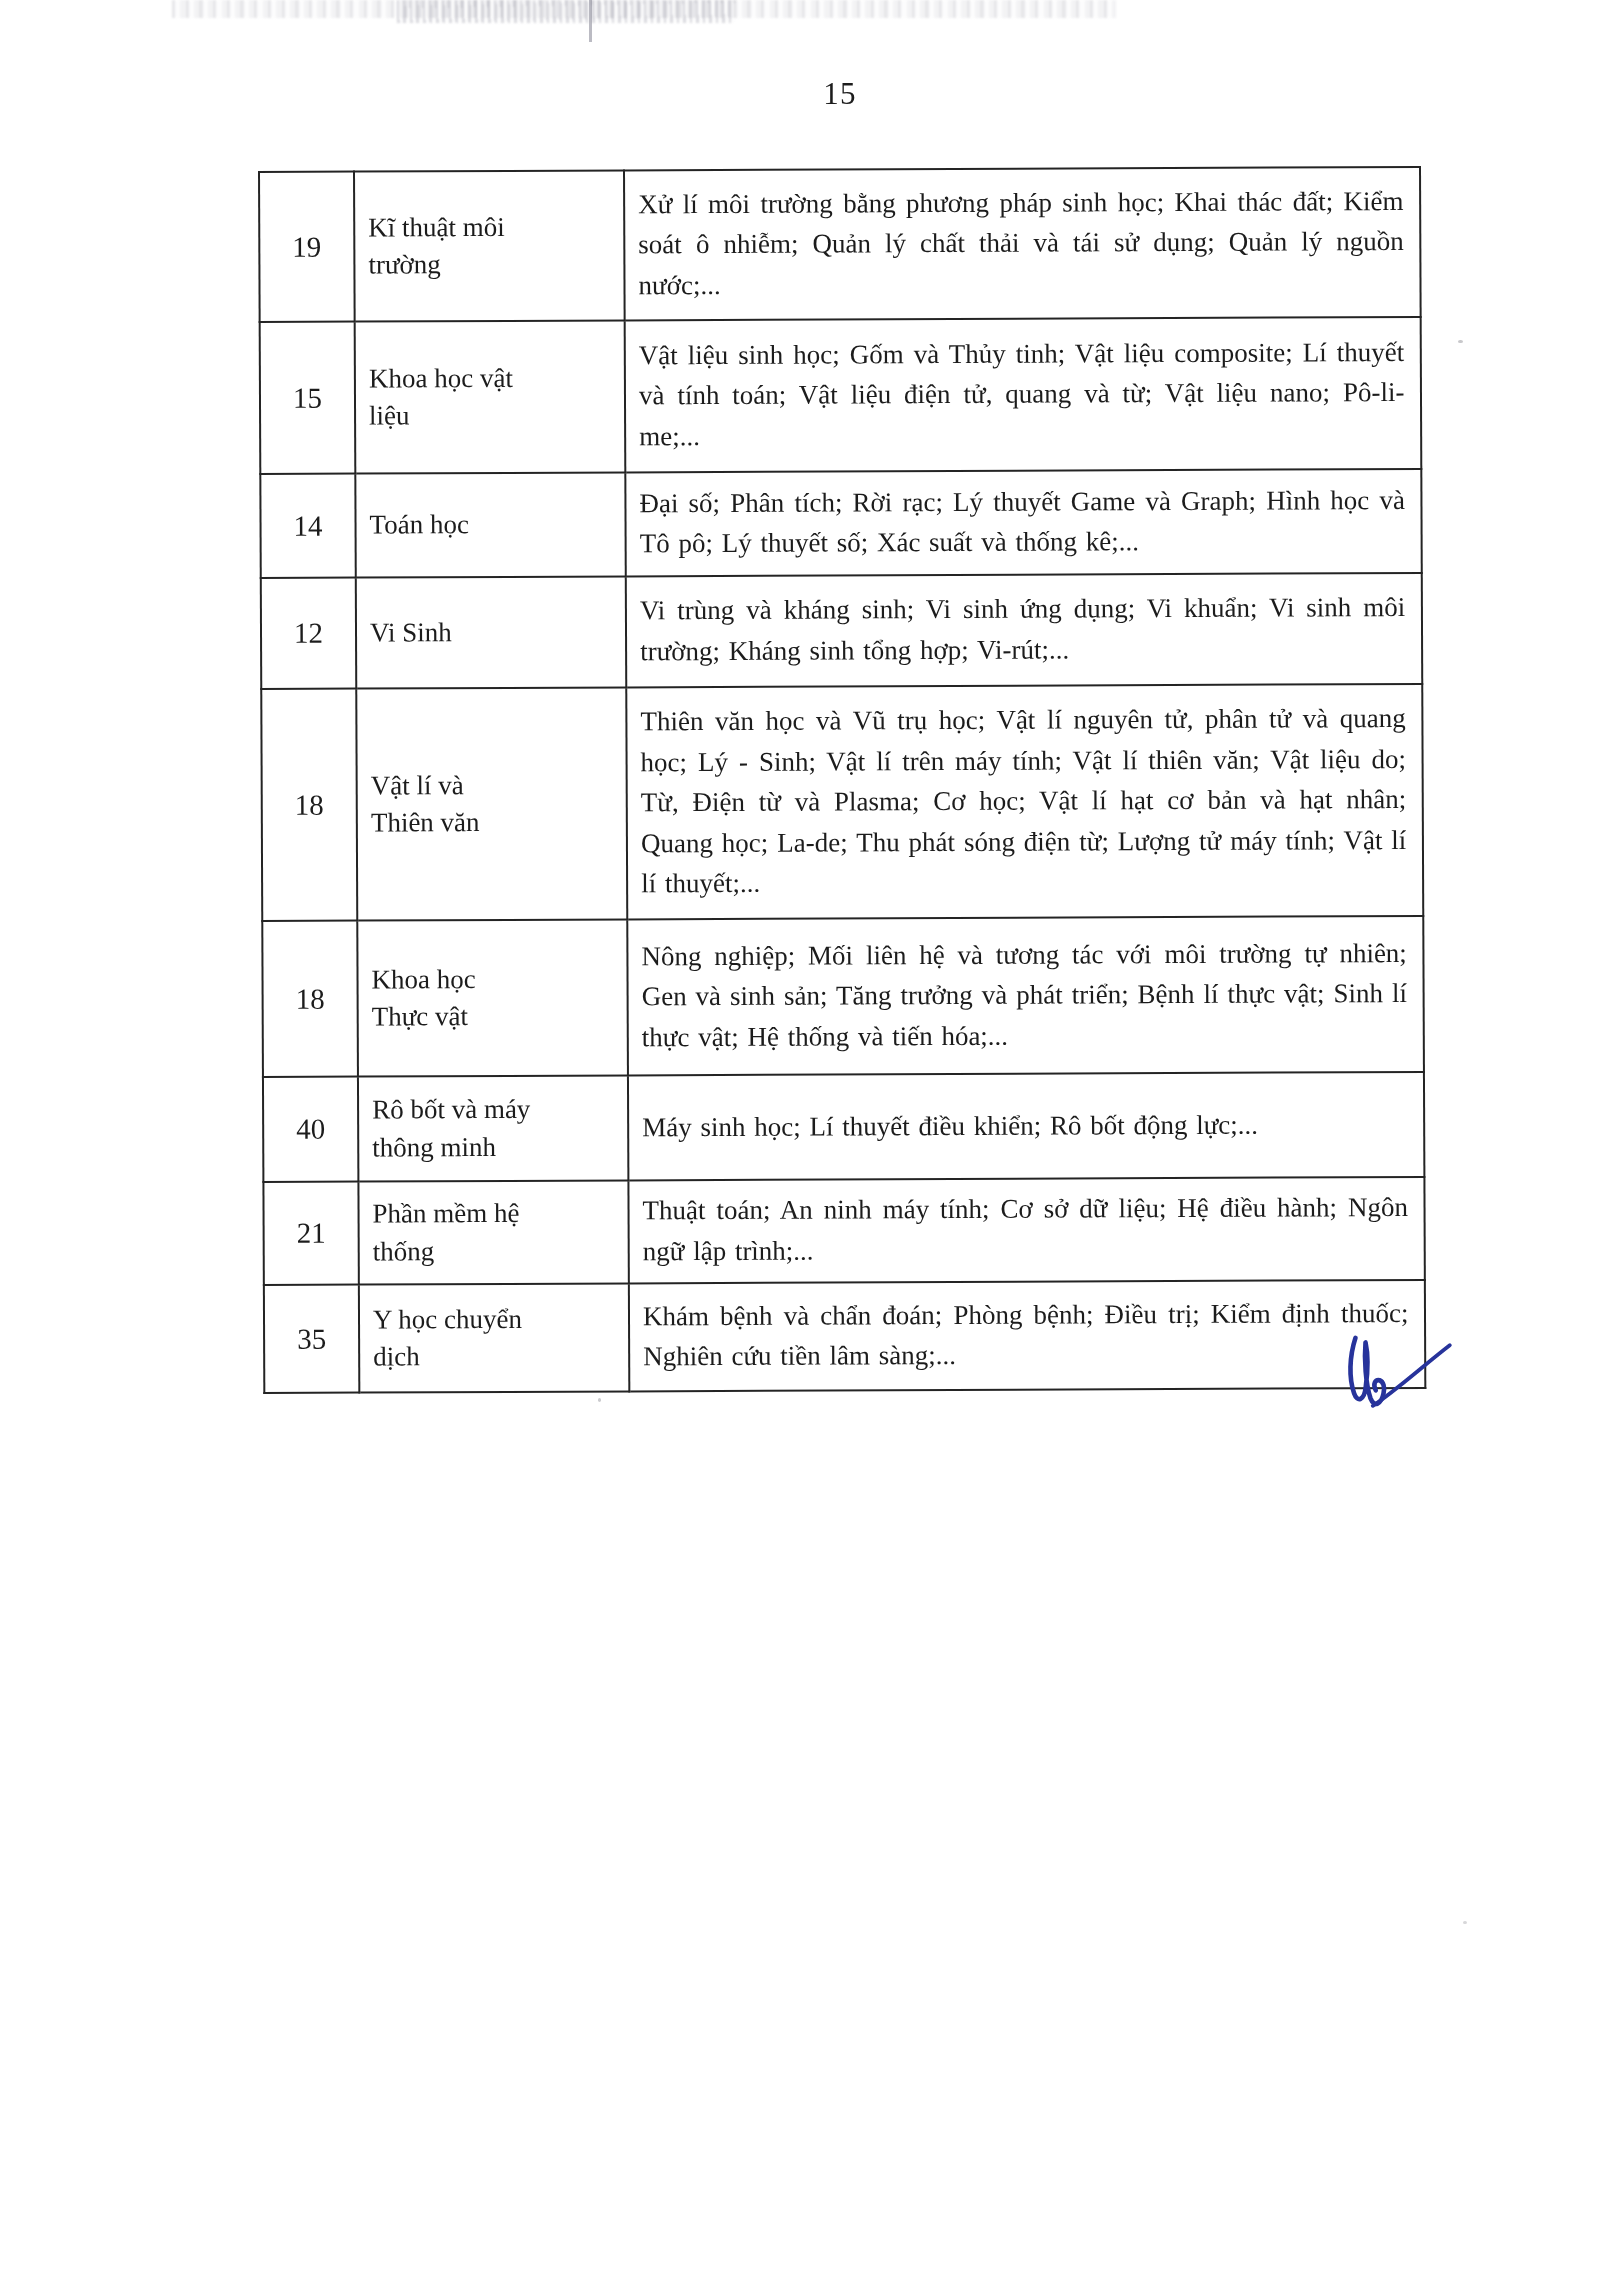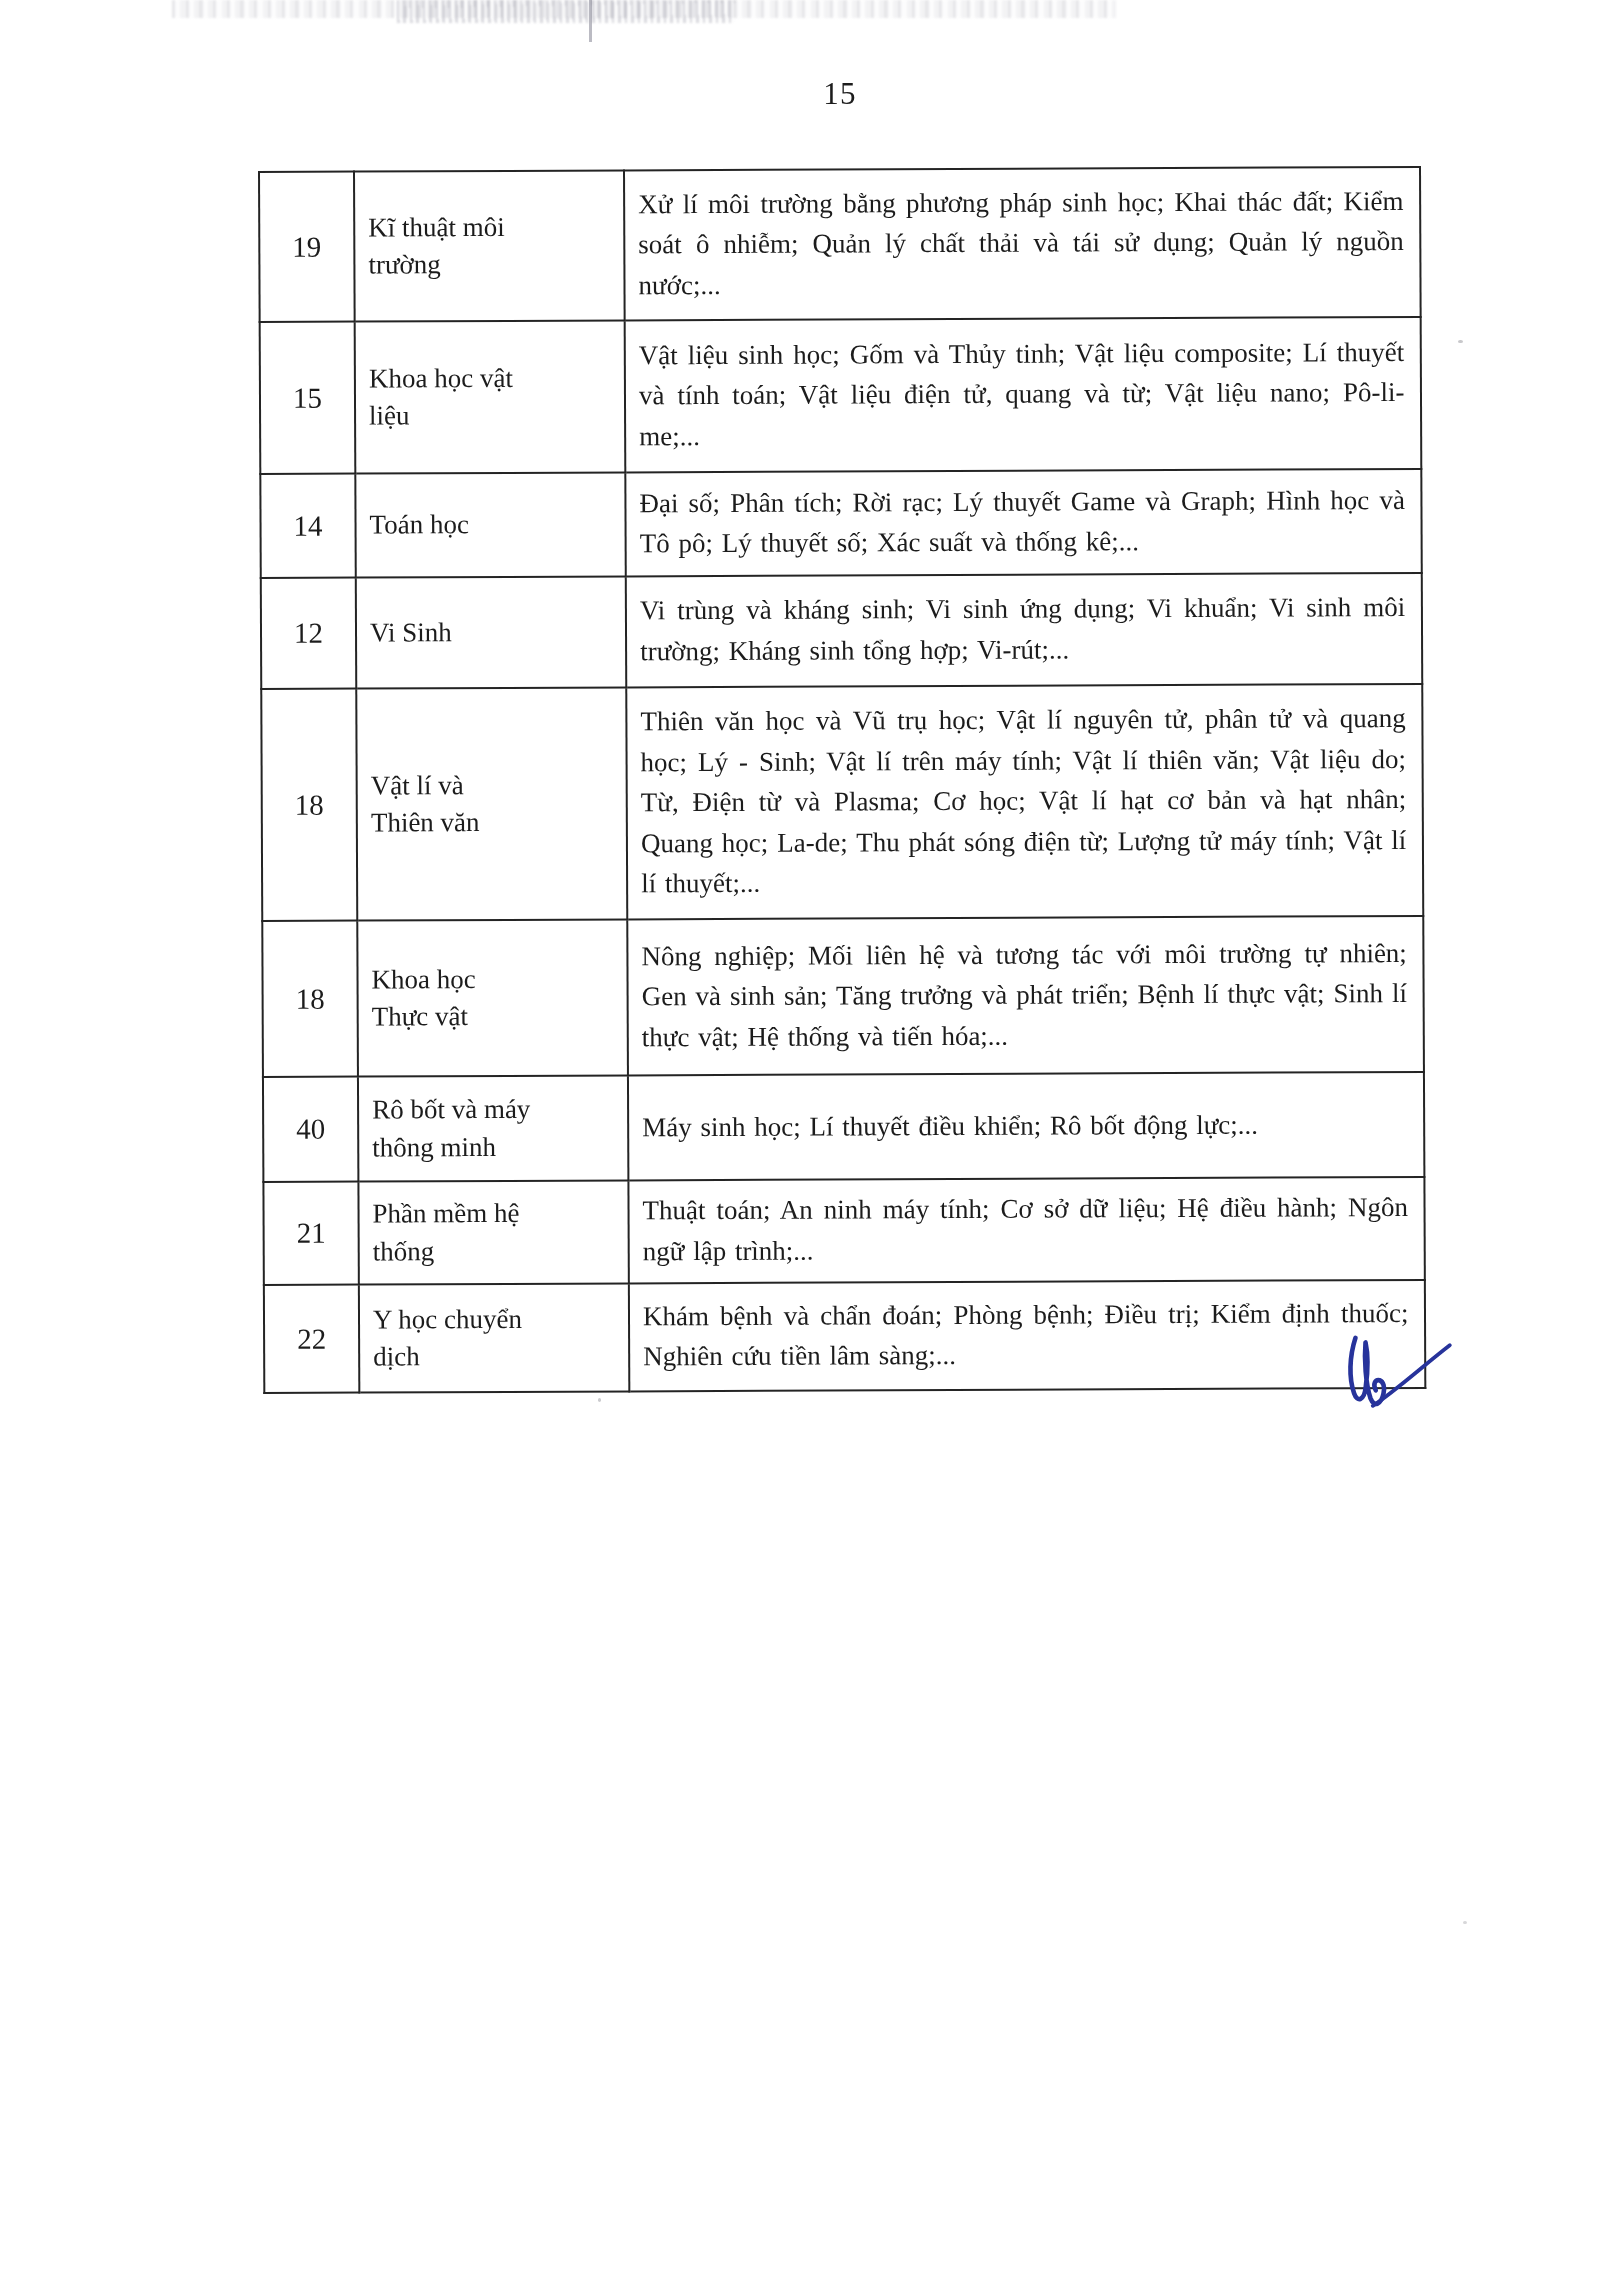--- a/index.html
+++ b/index.html
@@ -181,21 +181,21 @@
 thông minh</td>
           <td class="c-desc">Máy sinh học; Lí thuyết điều khiển; Rô bốt động lực;...</td>
         </tr>
         <tr>
           <td class="c-no">21</td>
           <td class="c-field">Phần mềm hệ
 thống</td>
           <td class="c-desc">Thuật toán; An ninh máy tính; Cơ sở dữ liệu; Hệ điều hành; Ngôn ngữ lập trình;...</td>
         </tr>
         <tr>
-          <td class="c-no">22</td>
+          <td class="c-no">35</td>
           <td class="c-field">Y học chuyển
 dịch</td>
           <td class="c-desc">Khám bệnh và chẩn đoán; Phòng bệnh; Điều trị; Kiểm định thuốc; Nghiên cứu tiền lâm sàng;...</td>
         </tr>
       </tbody>
   </table>
 
   <svg class="signature" viewBox="0 0 160 110" aria-hidden="true">
     <path stroke-width="6" d="M30,6 C22,30 21,58 28,78 C32,90 41,87 43,70 C46,48 46,26 43,12 C41,34 43,66 49,84 C54,97 63,92 66,78 C68,70 66,63 61,61 C55,60 52,66 56,74" stroke="#27339b"></path>
     <path stroke-width="5" d="M52,94 C80,76 118,42 152,16" stroke="#27339b"></path>

